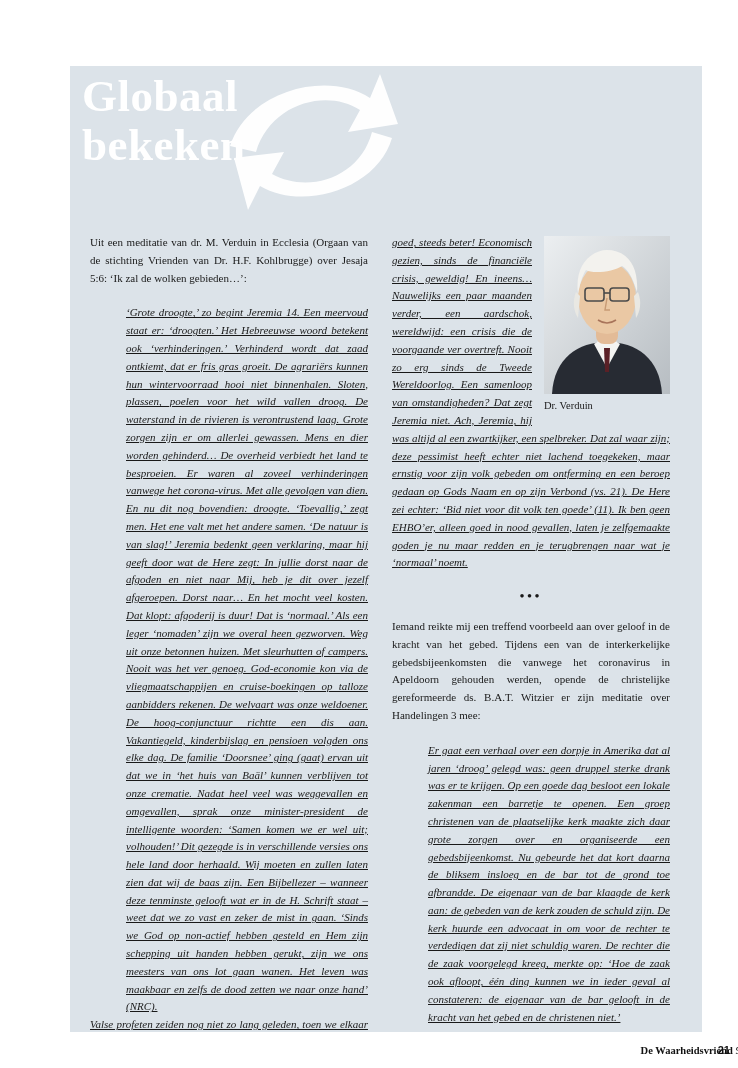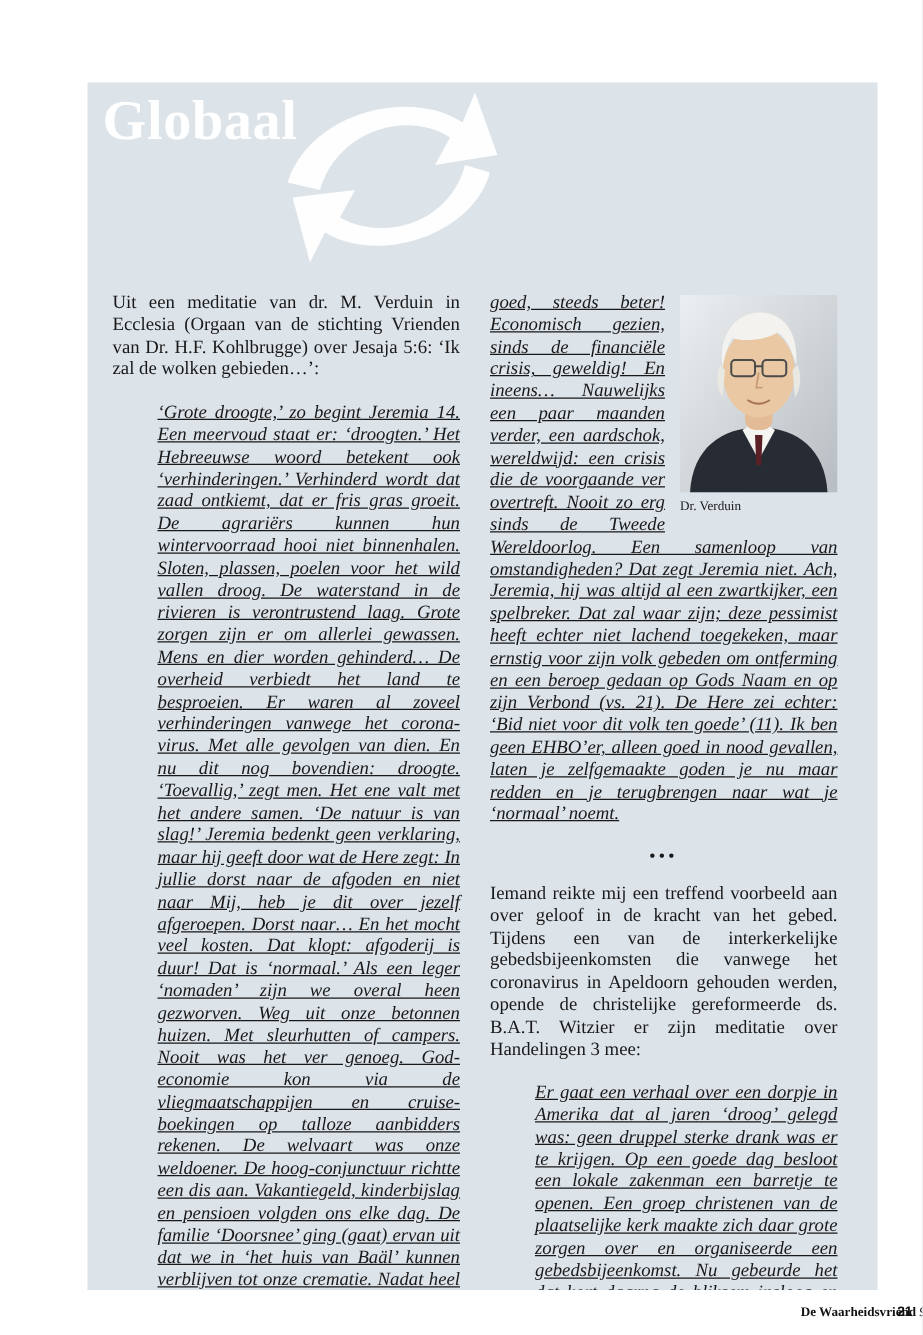--- a/index.html
+++ b/index.html
@@ -32,21 +32,21 @@
   }
   .redactie .lbl{font-weight:700;color:#9d1c2c;}
   
   .cols{
     position:absolute;left:20px;top:168px;width:580px;
     display:flex;gap:24px;
   }
   .col{width:278px;}
   .col p{
     margin:0;
-    font-size:15px;line-height:17.8px;
+    font-size:11px;line-height:17.8px;
     color:#191919;text-align:justify;
   }
   .col p.italic{font-style:italic;text-decoration:underline;}
   .col p.roman{font-style:normal;}
   .col p.gap{margin-top:17px;margin-left:36px;}
   .col p.dots{
     font-style:normal;font-weight:700;text-align:center;
     letter-spacing:3px;margin:15px 0 13px 0;font-size:13px;
   }
   
@@ -78,20 +78,21 @@
 
 <div class="panel">
 
   <div class="masthead">
     <svg class="swoosh" width="210" height="150" viewBox="0 0 210 150">
       <path d="M22,80 C40,24 120,4 162,32 L172,8 L190,58 L140,66 L152,44 C118,22 62,38 48,86 Z" fill="#ffffff" opacity="0.95"></path>
       <path d="M184,72 C170,122 96,146 52,120 L40,144 L26,92 L76,86 L64,108 C100,128 152,112 164,66 Z" fill="#ffffff" opacity="0.95"></path>
     </svg>
     <div class="title">
       <div>Globaal</div>
+      <div>bekeken</div>
     </div>
   </div>
 
   <div class="cols">
     <div class="col">
         <p class="roman">Uit een meditatie van dr. M. Verduin in Ecclesia (Orgaan van de stichting Vrienden van Dr. H.F. Kohlbrugge) over Jesaja 5:6: ‘Ik zal de wolken gebieden…’:</p>
         <p class="italic gap">‘Grote droogte,’ zo begint Jeremia 14. Een meervoud staat er: ‘droogten.’ Het Hebreeuwse woord betekent ook ‘verhinderingen.’ Verhinderd wordt dat zaad ontkiemt, dat er fris gras groeit. De agrariërs kunnen hun wintervoorraad hooi niet binnenhalen. Sloten, plassen, poelen voor het wild vallen droog. De waterstand in de rivieren is verontrustend laag. Grote zorgen zijn er om allerlei gewassen. Mens en dier worden gehinderd… De overheid verbiedt het land te besproeien. Er waren al zoveel verhinderingen vanwege het corona-virus. Met alle gevolgen van dien. En nu dit nog bovendien: droogte. ‘Toevallig,’ zegt men. Het ene valt met het andere samen. ‘De natuur is van slag!’ Jeremia bedenkt geen verklaring, maar hij geeft door wat de Here zegt: In jullie dorst naar de afgoden en niet naar Mij, heb je dit over jezelf afgeroepen. Dorst naar… En het mocht veel kosten. Dat klopt: afgoderij is duur! Dat is ‘normaal.’ Als een leger ‘nomaden’ zijn we overal heen gezworven. Weg uit onze betonnen huizen. Met sleurhutten of campers. Nooit was het ver genoeg. God-economie kon via de vliegmaatschappijen en cruise-boekingen op talloze aanbidders rekenen. De welvaart was onze weldoener. De hoog-conjunctuur richtte een dis aan. Vakantiegeld, kinderbijslag en pensioen volgden ons elke dag. De familie ‘Doorsnee’ ging (gaat) ervan uit dat we in ‘het huis van Baäl’ kunnen verblijven tot onze crematie. Nadat heel veel was weggevallen en omgevallen, sprak onze minister-president de intelligente woorden: ‘Samen komen we er wel uit; volhouden!’ Dit gezegde is in verschillende versies ons hele land door herhaald. Wij moeten en zullen laten zien dat wij de baas zijn. Een Bijbellezer – wanneer deze tenminste gelooft wat er in de H. Schrift staat – weet dat we zo vast en zeker de mist in gaan. ‘Sinds we God op non-actief hebben gesteld en Hem zijn schepping uit handen hebben gerukt, zijn we ons meesters van ons lot gaan wanen. Het leven was maakbaar en zelfs de dood zetten we naar onze hand’ (NRC).</p>
         <p class="italic">Valse profeten zeiden nog niet zo lang geleden, toen we elkaar een ‘gelukkig Nieuwjaar’ wensten: Het gaat</p>
       </div>
 

